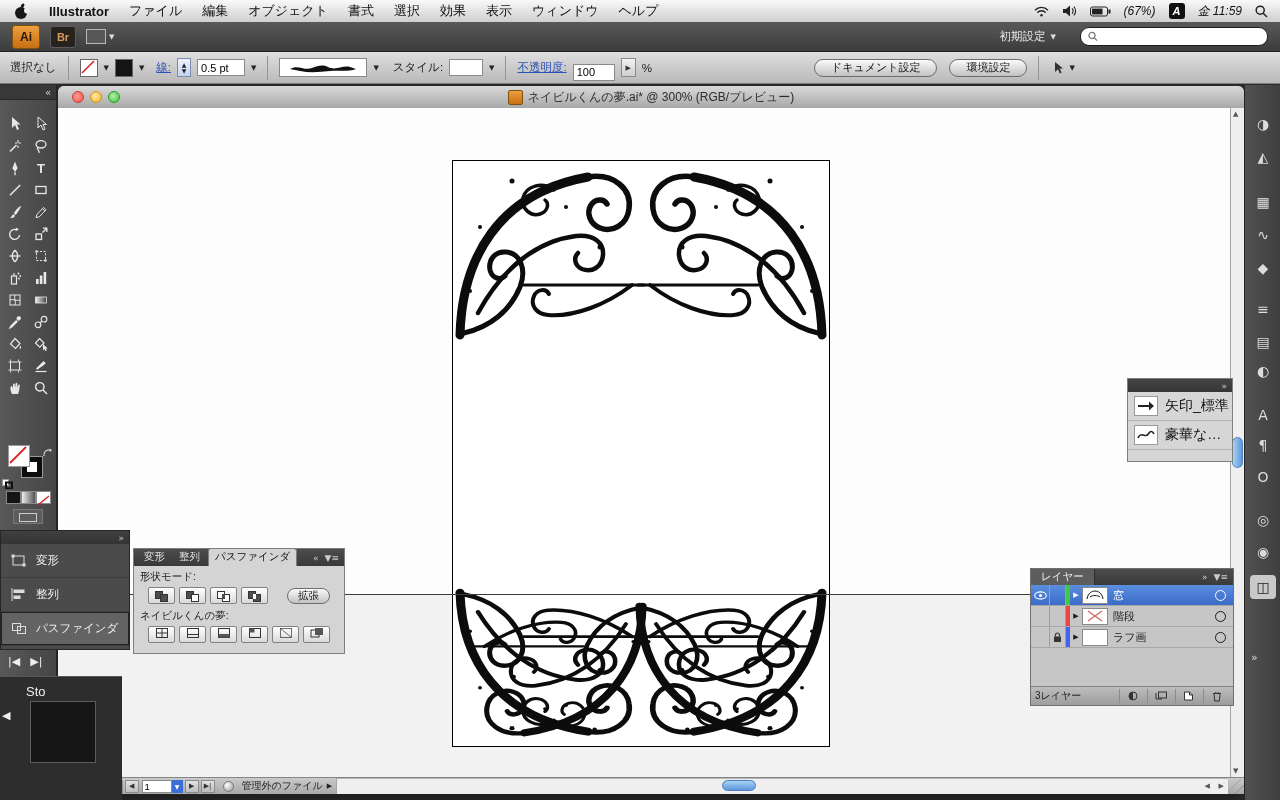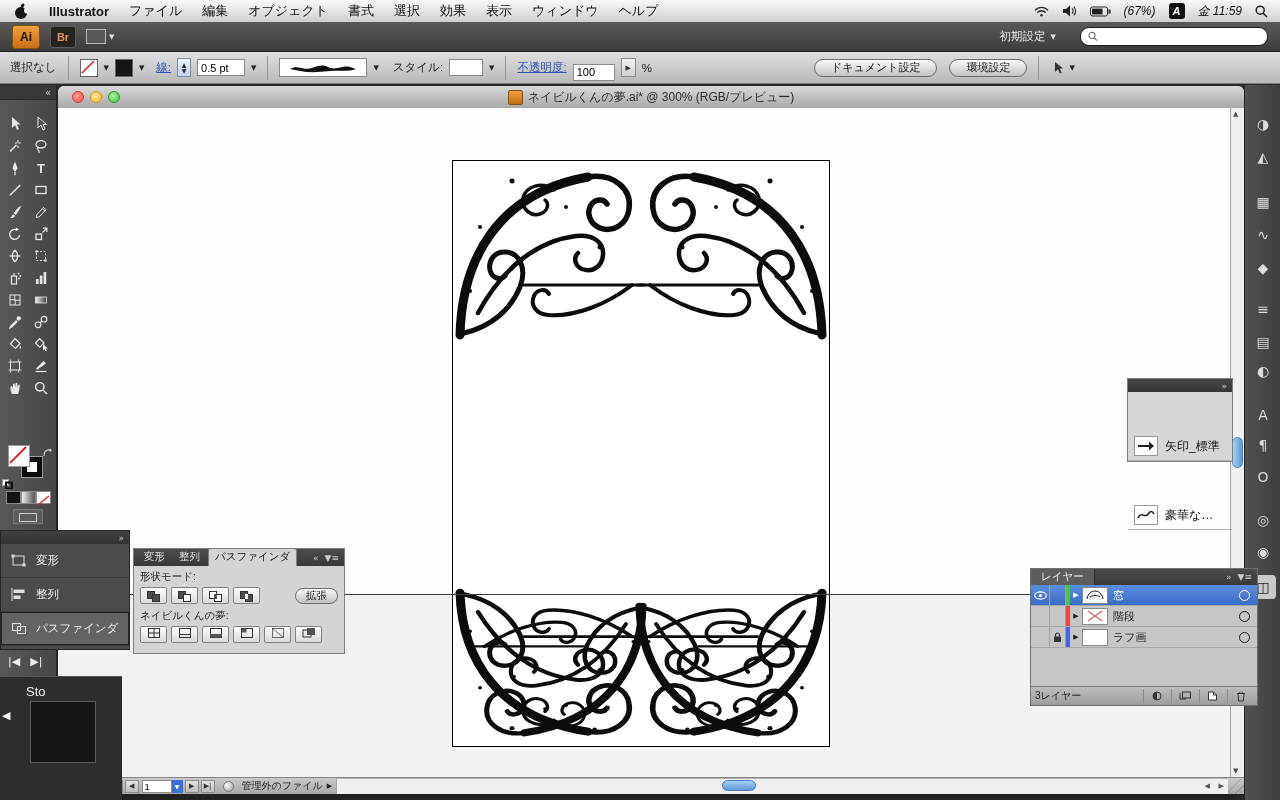--- a/index.html
+++ b/index.html
@@ -84,32 +84,32 @@
   .panelA{background:#4b4b4b;border:1px solid #262626;z-index:9;box-sizing:border-box;}
   .pa-head{height:13px;background:linear-gradient(#404040,#343434);display:flex;justify-content:flex-end;align-items:center;padding-right:5px;color:#c9c9c9;font-size:9px;}
   .pa-row{height:33px;display:flex;align-items:center;gap:8px;padding-left:9px;color:#eee;font-size:11.5px;border-bottom:1px solid #3d3d3d;}
   .pa-row.pressed{background:#636363;box-shadow:inset 0 0 0 1px #222;}
   .pfpanel{background:#d4d4d4;border:1px solid #7e7e7e;z-index:9;box-sizing:border-box;}
   .pf-tabs{height:17px;background:linear-gradient(#4c4c4c,#393939);display:flex;align-items:flex-end;gap:2px;padding-left:4px;font-size:10.5px;color:#ddd;}
   .pf-tab{padding:1px 6px 2px;}
   .pf-tab.active{background:#d4d4d4;color:#111;border-radius:3px 3px 0 0;border:1px solid #7e7e7e;border-bottom:none;}
   .pf-tabicons{margin-left:auto;display:flex;gap:6px;align-items:center;padding:0 5px 3px 0;font-size:9px;color:#ccc;}
   .pf-body{padding:4px 6px;font-size:10.5px;color:#222;}
-  .pf-btnrow{display:flex;align-items:center;gap:4px;margin:3px 0 5px;}
+  .pf-btnrow{display:flex;align-items:center;gap:4px;margin:3px 8px 5px;}
   .pfbtn{position:relative;width:27px;height:17px;background:linear-gradient(#ffffff,#d9d9d9);border:1px solid #828282;border-radius:2px;padding:0;}
   .sqA{position:absolute;left:6px;top:3px;width:8px;height:8px;border:1px solid #333;box-sizing:border-box;background:#fff;}
   .sqB{position:absolute;left:11px;top:6px;width:8px;height:8px;border:1px solid #333;box-sizing:border-box;background:#fff;}
   .sqA.f,.sqB.f{background:#4d4d4d;}
   .ov{position:absolute;left:11px;top:6px;width:3px;height:5px;background:#4d4d4d;}
   .ov.w{background:#fff;}
   .pill.small{height:16px;padding:0 10px;font-size:10.5px;margin-left:auto;}
 
   .minipanel{background:#d6d6d6;border:1px solid #7e7e7e;z-index:9;box-sizing:border-box;}
   .mp-head{height:13px;background:linear-gradient(#454545,#363636);display:flex;justify-content:flex-end;align-items:center;padding-right:5px;color:#ccc;font-size:9px;}
-  .mp-row{height:28px;display:flex;align-items:center;gap:7px;padding-left:6px;font-size:12px;color:#111;border-bottom:1px solid #b3b3b3;margin-top:40px;}
+  .mp-row{height:28px;display:flex;align-items:center;gap:7px;padding-left:6px;font-size:14px;color:#111;border-bottom:1px solid #b3b3b3;}
   .mp-ic{width:22px;height:18px;background:#fff;border:1px solid #999;display:flex;align-items:center;justify-content:center;}
 
   .lypanel{background:#c6c6c6;border:1px solid #6f6f6f;z-index:9;box-sizing:border-box;}
   .ly-head{height:16px;background:linear-gradient(#4c4c4c,#3a3a3a);display:flex;align-items:center;font-size:10.5px;color:#eee;}
   .ly-tab{background:#5d5d5d;height:100%;display:flex;align-items:center;padding:0 10px;border-right:1px solid #2e2e2e;}
   .ly-headicons{margin-left:auto;display:flex;gap:6px;padding-right:5px;font-size:9px;color:#ccc;}
   .ly-row{height:20px;display:flex;align-items:center;border-bottom:1px solid #a8a8a8;font-size:11px;color:#1a1a1a;}
   .ly-row.sel{background:linear-gradient(#5b8ede,#3a6bc8);color:#fff;}
   .ly-eye{width:18px;height:100%;display:flex;align-items:center;justify-content:center;border-right:1px solid #a0a0a0;}
   .ly-lock{width:15px;height:100%;display:flex;align-items:center;justify-content:center;border-right:1px solid #a0a0a0;}
@@ -637,21 +637,21 @@
     <div class="mp-row">
       <span class="mp-ic">
         <svg width="18" height="12" viewBox="0 0 18 12" fill="none" stroke="#222" stroke-width="1.6">
             <path d="M1,9 C5,1 8,11 12,4 C14,1 16,3 17,5"></path>
           </svg>
       </span>
       <span>豪華な…</span>
     </div>
   </div>
 
-  <div class="abs lypanel" style="left:1030px;top:568px;width:228px;height:138px">
+  <div class="abs lypanel" style="left:1030px;top:568px;width:204px;height:138px">
     <div class="ly-head">
       <span class="ly-tab">レイヤー</span>
       <span class="ly-headicons">
         <span class="glyph">»</span>
         <span class="glyph">▼≡</span>
       </span>
     </div>
     <div class="ly-row sel">
       <span class="ly-eye">
         <svg width="13" height="9" viewBox="0 0 13 9">

